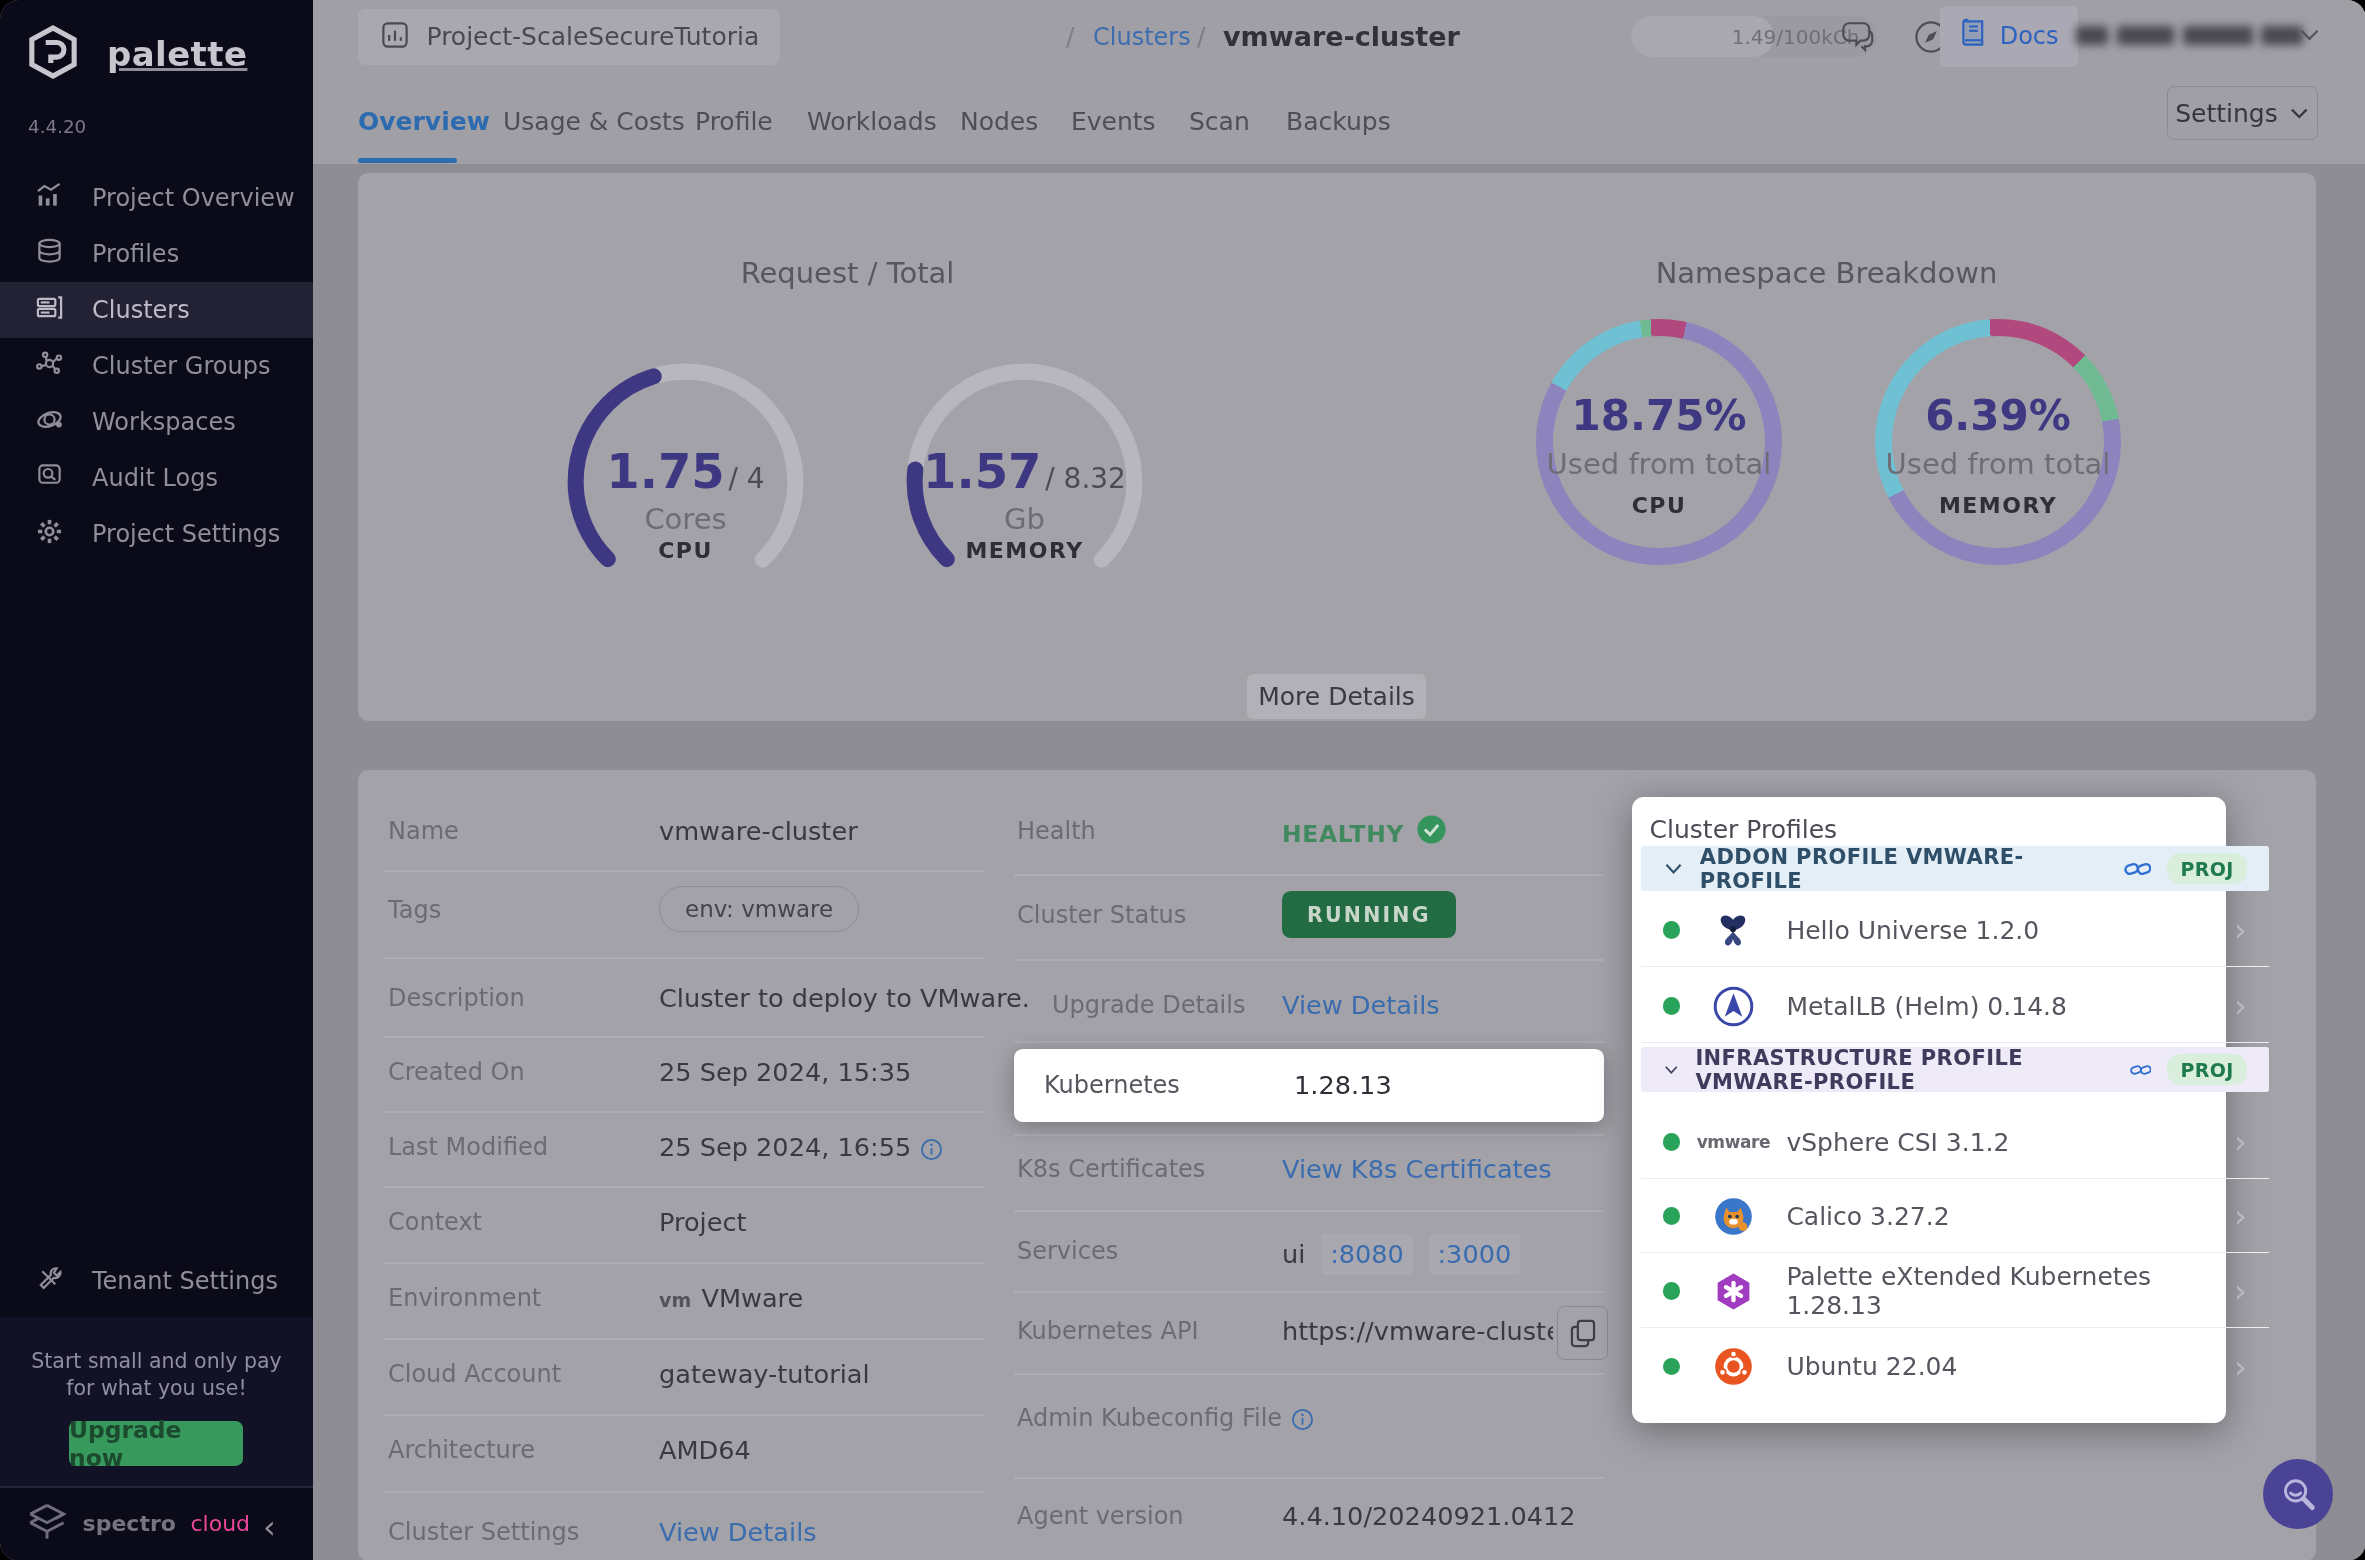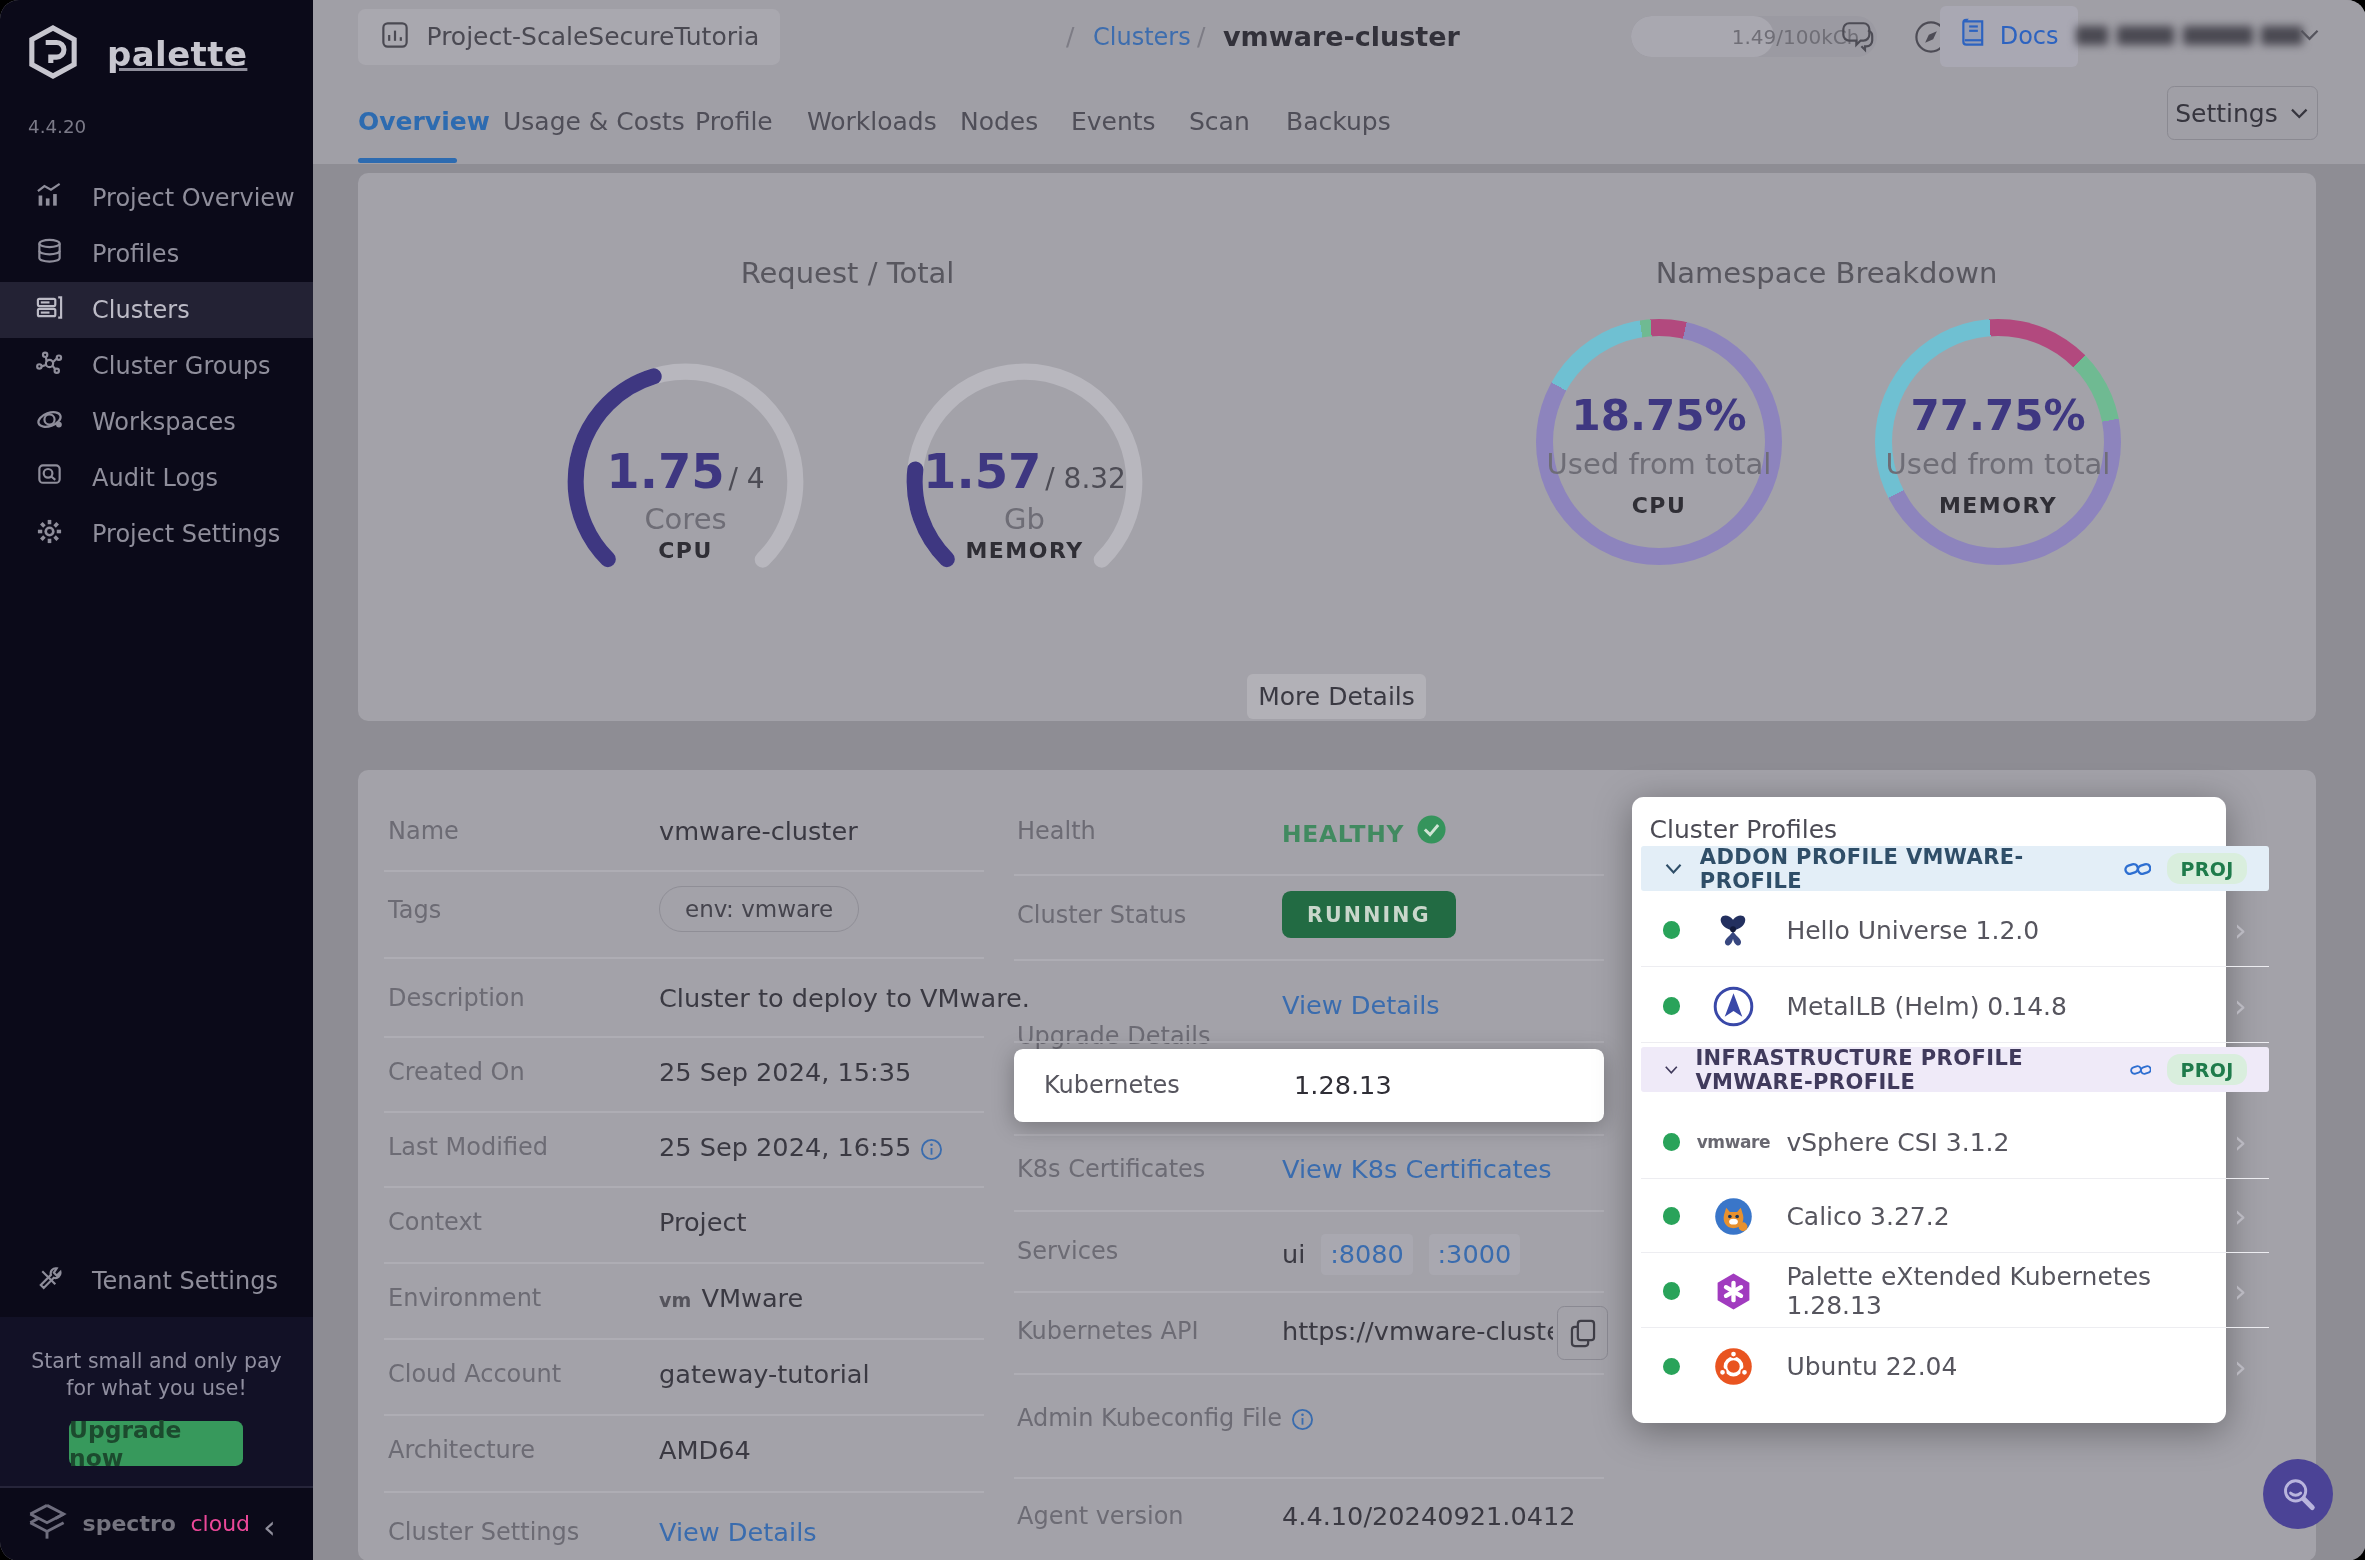--- a/index.html
+++ b/index.html
@@ -337,21 +337,21 @@
 
     <div class="donut" style="left:1178px;background:conic-gradient(#b2497e 0 13deg,#8d84bd 13deg 299deg,#6fc0d2 299deg 351deg,#6fba92 351deg 356deg,#b2497e 356deg 360deg);">
       <div class="hole"></div>
       <div class="c dp">18.75%</div>
       <div class="c dc">Used from total</div>
       <div class="c dl">CPU</div>
     </div>
 
     <div class="donut" style="left:1517px;background:conic-gradient(#b2497e 0 45deg,#6fba92 45deg 79deg,#8d84bd 79deg 243deg,#6fc0d2 243deg 356deg,#b2497e 356deg 360deg);">
       <div class="hole"></div>
-      <div class="c dp">77.75%</div>
+      <div class="c dp">6.39%</div>
       <div class="c dc">Used from total</div>
       <div class="c dl">MEMORY</div>
     </div>
 
     <div class="more-btn">More Details</div>
   </section>
 
   <section class="r card details-card">
 
     <div class="dlabel" style="left:30px;top:44px;">Name</div>
@@ -411,21 +411,21 @@
             <circle cx="21" cy="21" r="19" fill="#35945c"></circle>
             <polyline points="12,21 19,28 30,15" fill="none" stroke="#cfe4d4" stroke-width="4"></polyline>
           </svg></span>
     </div>
     <div class="sep" style="left:656px;top:104px;width:590px;"></div>
 
     <div class="dlabel" style="left:659px;top:128px;">Cluster Status</div>
     <div class="running" style="left:924px;top:121px;">RUNNING</div>
     <div class="sep" style="left:656px;top:189px;width:590px;"></div>
 
-    <div class="dlabel" style="left:659px;top:218px;margin-top:31px;">Upgrade Details</div>
+    <div class="dlabel" style="left:694px;top:218px;">Upgrade Details</div>
     <div class="dvalue dlink" style="left:924px;top:218px;">View Details</div>
     <div class="sep" style="left:656px;top:271px;width:590px;"></div>
     <div class="sep" style="left:656px;top:364px;width:590px;"></div>
 
     <div class="dlabel" style="left:659px;top:382px;">K8s Certificates</div>
     <div class="dvalue dlink" style="left:924px;top:382px;">View K8s Certificates</div>
     <div class="sep" style="left:656px;top:440px;width:590px;"></div>
 
     <div class="dlabel" style="left:659px;top:464px;">Services</div>
     <div class="dvalue" style="left:924px;top:464px;display:flex;gap:16px;align-items:center;">

